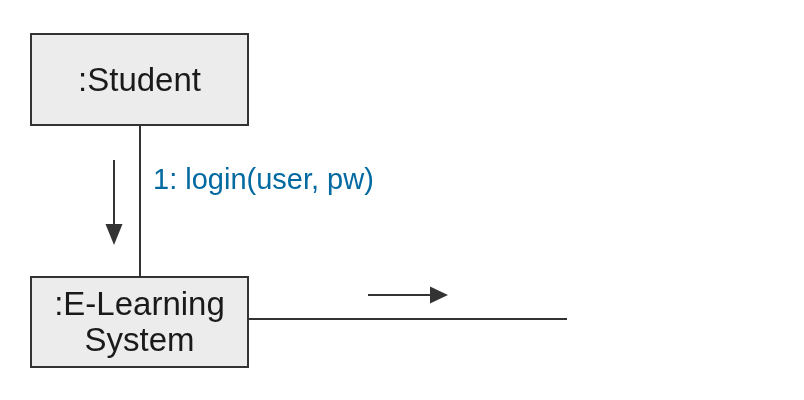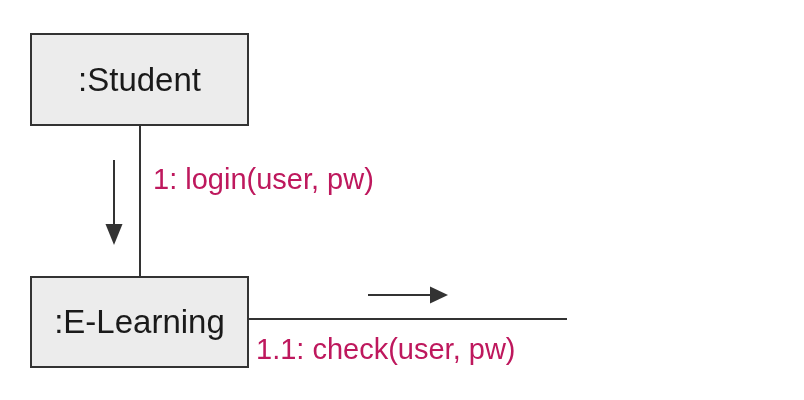--- a/index.html
+++ b/index.html
@@ -36,21 +36,21 @@
   .node-database  { left: 566px; top: 273px; width: 219px; height: 94px; }
 
   .svg-layer {
     position: absolute;
     left: 0; top: 0;
     width: 804px; height: 400px;
   }
 
   .msg {
     position: absolute;
-    color: #be185d;
+    color: #0369a1;
     font-size: 29px;
     line-height: 32px;
     white-space: nowrap;
   }
   .msg-login  { left: 153px; top: 163px; }
   .msg-check  { left: 256px; top: 333px; }
 </style>
 </head>
 <body>
 
@@ -72,22 +72,22 @@
       <polygon points="430,286.5 430,303.5 448,295" fill="#333333"></polygon>
     </g>
   </svg>
 
   <div class="node node-student">
     <span>:Student</span>
   </div>
 
   <div class="node node-elearning">
     <span>:E-Learning</span>
+    <span>System</span>
   </div>
 
 
   <div class="msg msg-login">
     <div>1: login(user, pw)</div>
   </div>
 
-  <div class="msg msg-check">1.1: check(user, pw)</div>
 
 </div>
 
 </body></html>

